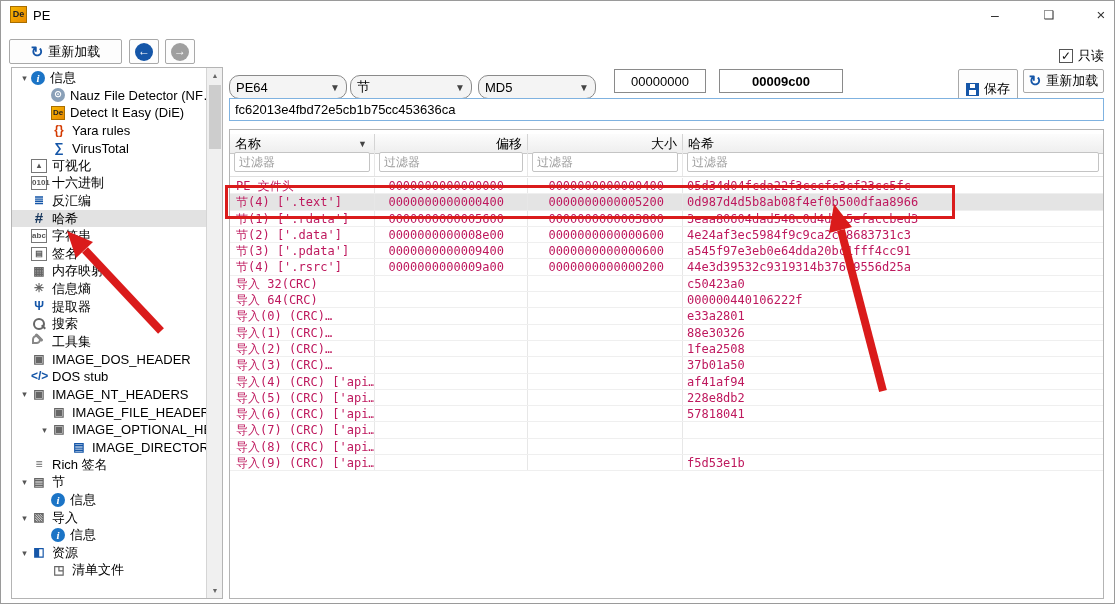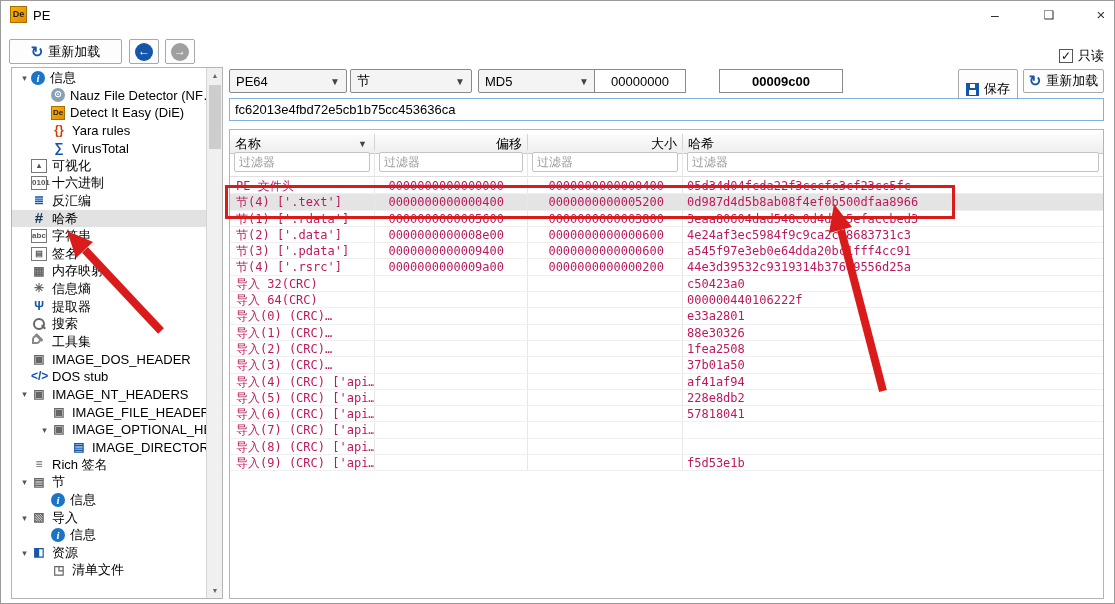--- a/index.html
+++ b/index.html
@@ -19,25 +19,25 @@
   .tb-reload { position:absolute; left:8px; top:38px; width:113px; height:25px; }
   .tb-nav { position:absolute; top:38px; width:30px; height:25px; }
   .tb-back { left:128px; } .tb-fwd { left:164px; }
   .navcircle { width:18px; height:18px; border-radius:50%; color:#fff; font-size:12px; line-height:17px; text-align:center; font-weight:bold; }
   .navcircle.blue { background:#1556a8; } .navcircle.gray { background:#9f9f9f; }
   .reload-glyph { color:#1556a8; font-weight:bold; font-size:15px; }
   .readonly { position:absolute; left:1058px; top:46px; display:flex; align-items:center; gap:5px; font-size:13px; }
   .cbx { width:14px; height:14px; border:1px solid #555; background:#fff; font-size:12px; line-height:13px; text-align:center; color:#111; }
 
   
-  .combo { position:absolute; top:68px; height:24px; background:#f4f4f4; border:1px solid #8a8a8a; border-radius:2px; font-size:13px; display:flex; align-items:center; padding:0 6px; }
+  .combo { position:absolute; top:74px; height:24px; background:#f4f4f4; border:1px solid #8a8a8a; border-radius:10px; font-size:13px; display:flex; align-items:center; padding:0 6px; }
   .combo .arr { position:absolute; right:6px; color:#444; font-size:10px; }
   .c1 { left:228px; width:118px; } .c2 { left:349px; width:122px; } .c3 { left:477px; width:118px; }
   .numbox { position:absolute; top:68px; height:24px; border:1px solid #8a8a8a; background:#fff; text-align:center; font-size:13px; font-family:"Liberation Sans",sans-serif; }
-  .n1 { left:593px; width:92px; } .n2 { left:718px; width:124px; font-weight:bold; }
+  .n1 { left:613px; width:92px; } .n2 { left:718px; width:124px; font-weight:bold; }
   .btn-save { position:absolute; left:957px; top:68px; width:60px; height:40px; }
   .btn-reload2 { position:absolute; left:1022px; top:68px; width:81px; height:24px; }
   .floppy { width:13px; height:13px; background:#1556a8; position:relative; }
   .floppy:after { content:""; position:absolute; left:3px; bottom:1px; width:7px; height:5px; background:#fff; }
   .floppy:before { content:""; position:absolute; left:4px; top:1px; width:5px; height:4px; background:#fff; }
 
   
   .hashline { position:absolute; left:228px; top:97px; width:875px; height:23px; border:1px solid #7fb2e0; background:#fff; font-size:13px; padding:0 5px; font-family:"Liberation Sans",sans-serif; color:#000; }
 
   

